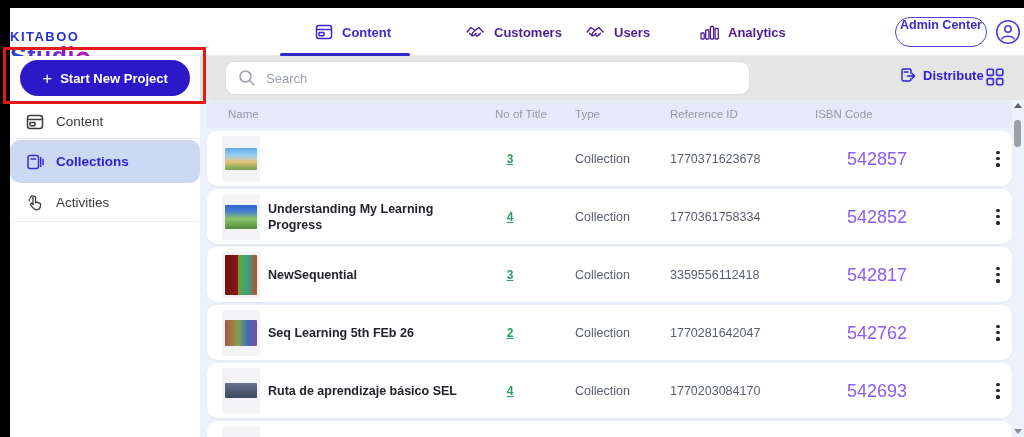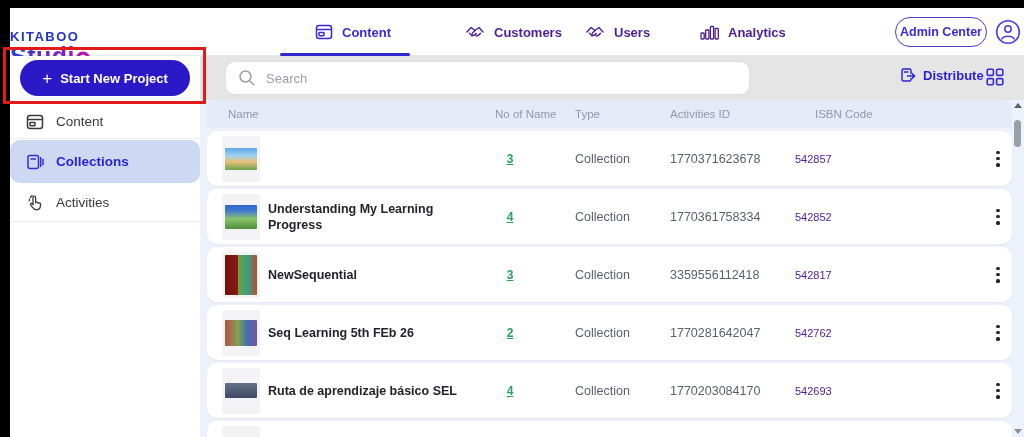--- a/index.html
+++ b/index.html
@@ -13,21 +13,21 @@
   .logo { position:absolute; left:0; top:1px; width:130px; text-align:left; line-height:1;margin-top:21px; }
   .logo-line1 { font-size:13px; font-weight:800; letter-spacing:1.5px; color:#2334c6; display:block; margin-bottom:1px; }
   .logo-line2 { font-size:25px; font-weight:800; background:linear-gradient(90deg,#2742d8 0%,#8a1fc0 70%,#c117a8 100%); -webkit-background-clip:text; background-clip:text; color:transparent; letter-spacing:0.5px; }
   .logo-play { vertical-align:-2px; }
 
   .tab { position:absolute; top:9px; height:30px; display:flex; align-items:center; gap:9px; font-size:13px; font-weight:700; color:#4c1d95; cursor:pointer; }
   .tab.active { color:#3a2bd2; }
   .tab svg { flex:0 0 auto; }
   .tab-underline { position:absolute; left:270px; top:45px; width:130px; height:3px; background:#3226cf; border-radius:2px; }
 
-  .admin-btn { position:absolute; left:885px; top:9px; width:92px; height:30px; border:1.5px solid #4b3fd6; border-radius:15px; color:#3a2bd2; font-size:12.5px; font-weight:700; display:flex; align-items:center; justify-content:center; background:#fff; cursor:pointer; }
+  .admin-btn { position:absolute; left:885px; top:9px; width:92px; height:30px; border:1.5px solid #4b3fd6; border-radius:15px; color:#3a2bd2; font-size:12.5px; font-weight:700; display:flex; justify-content:center; background:#fff; cursor:pointer; }
   .profile { position:absolute; left:985px; top:11px; width:26px; height:26px; color:#4b3fd6; cursor:pointer; }
 
   
   .sidebar { position:absolute; left:0; top:48px; width:190px; height:381px; background:#fff; }
   .new-project-btn { position:absolute; left:10px; top:4px; width:170px; height:36px; background:#2b19c8; border:none; border-radius:19px; color:#fff; font-size:13px; font-weight:700; display:flex; align-items:center; justify-content:center; gap:8px; cursor:pointer; font-family:inherit; }
   .new-project-btn .plus { font-size:17px; font-weight:400; line-height:1; }
   .side-items { position:absolute; left:0; top:49px; width:190px; }
   .side-item { position:relative; height:34px; display:flex; align-items:center; gap:12px; padding-left:16px; font-size:13.5px; color:#3a3a40; cursor:pointer; border-bottom:1px solid #ededf3; }
   .side-item svg { color:#3a3a40; }
   .side-item.active { height:43px; background:#cdd9f3; border-radius:10px; border-bottom:none; margin:1px 0; color:#2b1fd3; font-weight:700; }
@@ -49,21 +49,21 @@
   .hc0{left:21px} .hc1{left:288px} .hc2{left:368px} .hc3{left:463px} .hc4{left:608px}
 
   .row { position:absolute; left:7px; width:805px; height:55px; background:#fff; border-radius:10px; box-shadow:0 1px 2px rgba(20,30,80,.05); }
   .cell { position:absolute; top:50%; transform:translateY(-50%); }
   .thumb-box { left:15px; width:38px; height:46px; background:#f3f3f6; border-radius:3px; display:flex; align-items:center; justify-content:center; }
   .thumb { width:32px; border-radius:1px; }
   .name { left:61px; width:200px; font-size:12.5px; font-weight:700; color:#23232b; line-height:1.3; }
   .count { left:283px; width:40px; text-align:center; font-size:12px; font-weight:600; color:#28a05e; text-decoration:underline; cursor:pointer; }
   .type { left:368px; font-size:12.5px; color:#5a5f6e; }
   .ref  { left:463px; font-size:12.5px; color:#5a5f6e; }
-  .isbn { left:588px; font-size:11px; color:#4c1d95; }
+  .isbn { left:640px; font-size:18px; color:#8b5cf6; }
   .kebab { left:783px; width:16px; height:18px; display:flex; flex-direction:column; align-items:center; justify-content:space-between; cursor:pointer; padding:1px 0; }
   .kebab i { width:3.2px; height:3.2px; background:#26262e; border-radius:50%; }
 
   
   .sbar { position:absolute; right:1px; top:0; bottom:0; width:10px; }
   .sb-up, .sb-down { position:absolute; left:50%; transform:translateX(-50%); width:0; height:0; border-left:4px solid transparent; border-right:4px solid transparent; }
   .sb-up { top:3px; border-bottom:5px solid #5c5f66; }
   .sb-down { bottom:3px; border-top:5px solid #8c8f96; }
   .sb-thumb { position:absolute; left:1px; top:20px; width:7px; height:27px; background:#9aa0a8; border-radius:4px; }
 
@@ -195,23 +195,23 @@
             <rect x="10.6" y="1.2" width="6.2" height="6.2" rx="1.2"></rect>
             <rect x="1.2" y="10.6" width="6.2" height="6.2" rx="1.2"></rect>
             <rect x="10.6" y="10.6" width="6.2" height="6.2" rx="1.2"></rect>
           </svg>
       </div>
     </div>
 
     <div class="viewport">
       <div class="thead">
           <span class="hcol hc0">Name</span>
-          <span class="hcol hc1">No of Name</span>
+          <span class="hcol hc1">No of Title</span>
           <span class="hcol hc2">Type</span>
-          <span class="hcol hc3">Activities ID</span>
+          <span class="hcol hc3">Reference ID</span>
           <span class="hcol hc4">ISBN Code</span>
         </div>
       <div>
   <div class="row" style="top: 31px;">
     <div class="thumb-box cell">
       <div class="thumb" style="background: linear-gradient(rgb(95, 168, 232) 0%, rgb(158, 208, 242) 35%, rgb(232, 194, 122) 62%, rgb(109, 162, 78) 100%); height: 22px;"></div>
     </div>
     <a class="cell count">3</a>
     <span class="cell type">Collection</span>
     <span class="cell ref">1770371623678</span>

